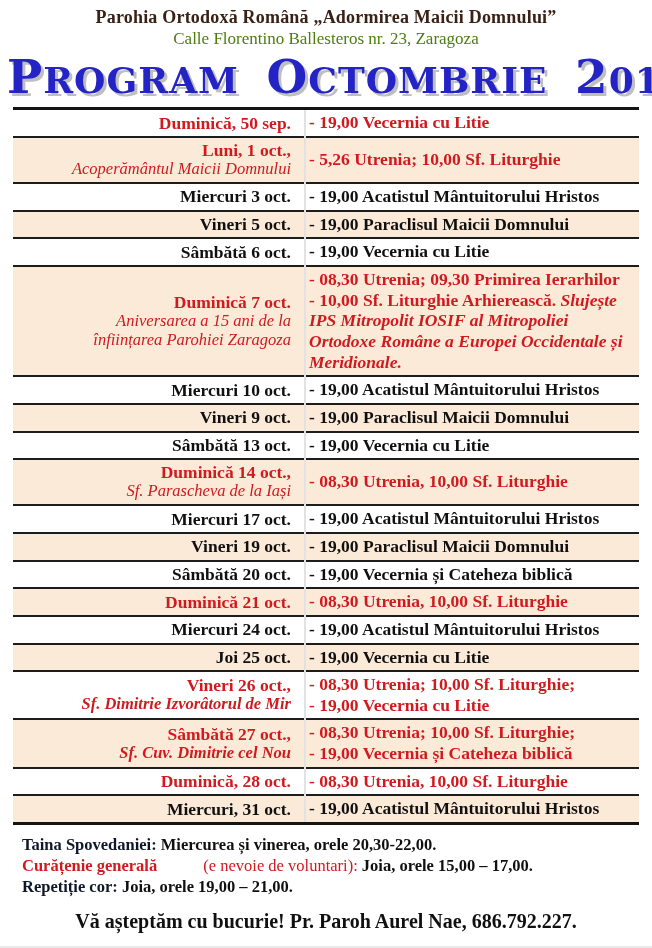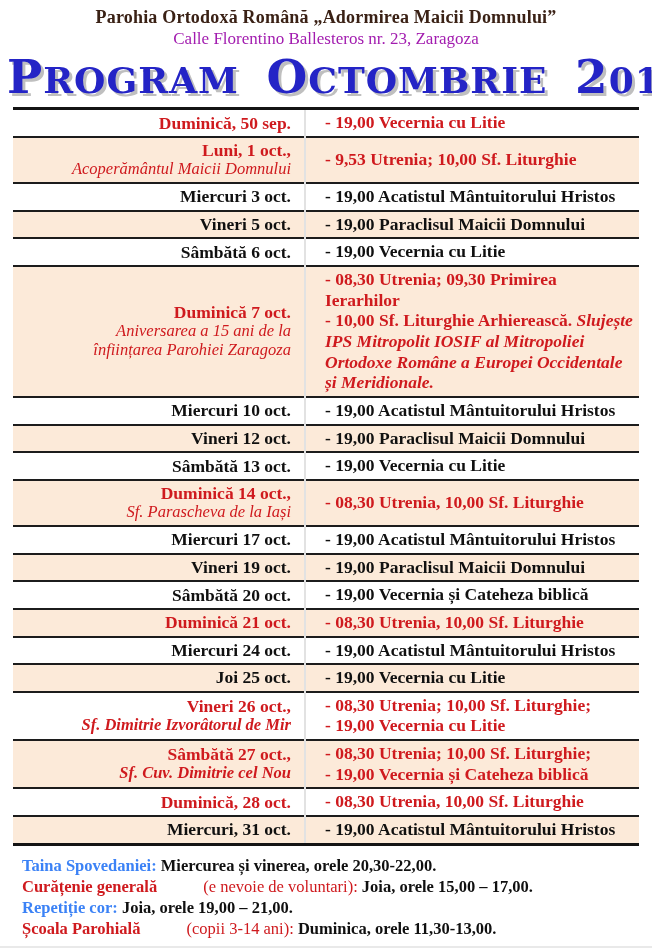--- a/index.html
+++ b/index.html
@@ -7,21 +7,21 @@
     width:652px; height:948px; overflow:hidden;
     background:#ffffff;
     font-family:"Liberation Serif", serif;
     color:#101010;
   }
   .page { width:652px; height:948px; position:relative; }
 
   
   .masthead { text-align:center; padding-top:7px; }
   .parish-name { font-size:18px; font-weight:bold; color:#3a2115; letter-spacing:.2px; }
-  .address { font-size:17px; color:#a21caf; margin-top:1px; }
+  .address { font-size:17px; color:#4d7c0f; margin-top:1px; }
   .program-title {
     margin-top:2px;
     font-family:"DejaVu Serif", serif;
     font-weight:bold;
     font-size:36px;
     color:#2424c6;
     text-shadow:3px 3px 0 #bfbfbf;
     letter-spacing:1px;
     line-height:1.1;
     white-space:nowrap;
@@ -52,34 +52,34 @@
   }
   .date-note {
     font-weight:normal;
     font-style:italic;
     font-size:16.5px;
     line-height:1.15;
     white-space:pre-line;
   }
   .date-note.nb { font-weight:bold; }
   td.event-cell {
-    padding-left:19px;
+    padding-left:3px;
     padding-right:4px;
     font-weight:bold;
     font-size:17.5px;
   }
   .event-text { white-space:pre-line; line-height:1.18; }
   .event-italic { font-style:italic; }
   tr.red { color:#cf1a1e; }
   tr.black { color:#101010; }
 
   
   .notes { margin:9px 0 0 22px; font-size:16.5px; line-height:21px; }
   .note-line { font-weight:bold; color:#101010; }
-  .note-label.blue { color:#3b82f6; }
+  .note-label.blue { color:#0f172a; }
   .note-label.red { color:#cf1a1e; }
   .note-paren { font-weight:normal; color:#cf1a1e;margin-left:42px; }
 
   .closing-line {
     text-align:center;
     font-size:20px;
     font-weight:bold;
     margin-top:13px;
     color:#101010;
   }
@@ -109,21 +109,21 @@
           <td class="event-cell">
             <div class="event-text"><span>- 19,00 Vecernia cu Litie</span></div>
           </td>
         </tr>
         <tr class="cream red">
           <td class="date-cell">
             <div>Luni, 1 oct.,</div>
             <div class="date-note">Acoperământul Maicii Domnului</div>
           </td>
           <td class="event-cell">
-            <div class="event-text"><span>- 9,53 Utrenia; 10,00 Sf. Liturghie</span></div>
+            <div class="event-text"><span>- 5,26 Utrenia; 10,00 Sf. Liturghie</span></div>
           </td>
         </tr>
         <tr class="black">
           <td class="date-cell">
             <div>Miercuri 3 oct.</div>
           </td>
           <td class="event-cell">
             <div class="event-text"><span>- 19,00 Acatistul Mântuitorului Hristos</span></div>
           </td>
         </tr>
@@ -157,21 +157,21 @@
         <tr class="black">
           <td class="date-cell">
             <div>Miercuri 10 oct.</div>
           </td>
           <td class="event-cell">
             <div class="event-text"><span>- 19,00 Acatistul Mântuitorului Hristos</span></div>
           </td>
         </tr>
         <tr class="cream black">
           <td class="date-cell">
-            <div>Vineri 12 oct.</div>
+            <div>Vineri 9 oct.</div>
           </td>
           <td class="event-cell">
             <div class="event-text"><span>- 19,00 Paraclisul Maicii Domnului</span></div>
           </td>
         </tr>
         <tr class="black">
           <td class="date-cell">
             <div>Sâmbătă 13 oct.</div>
           </td>
           <td class="event-cell">
@@ -271,19 +271,18 @@
             <div class="event-text"><span>- 19,00 Acatistul Mântuitorului Hristos</span></div>
           </td>
         </tr>
       </tbody>
   </table>
 
   <div class="notes" id="notes">
       <div class="note-line"><span class="note-label blue">Taina Spovedaniei:</span><span> Miercurea și vinerea, orele 20,30-22,00.</span></div>
       <div class="note-line"><span class="note-label red">Curățenie generală</span><span class="note-paren"> (e nevoie de voluntari): </span><span>Joia, orele 15,00 – 17,00.</span></div>
       <div class="note-line"><span class="note-label blue">Repetiție cor:</span><span> Joia, orele 19,00 – 21,00.</span></div>
-      <div class="note-line"><span class="note-label red">Școala Parohială</span><span class="note-paren"> (copii 3-14 ani): </span><span>Duminica, orele 11,30-13,00.</span></div>
     </div>
 
   <div class="closing-line">Vă așteptăm cu bucurie! Pr. Paroh Aurel Nae, 686.792.227.</div>
 
   <div class="bottom-edge"></div>
 </div>
 
 </body></html>

